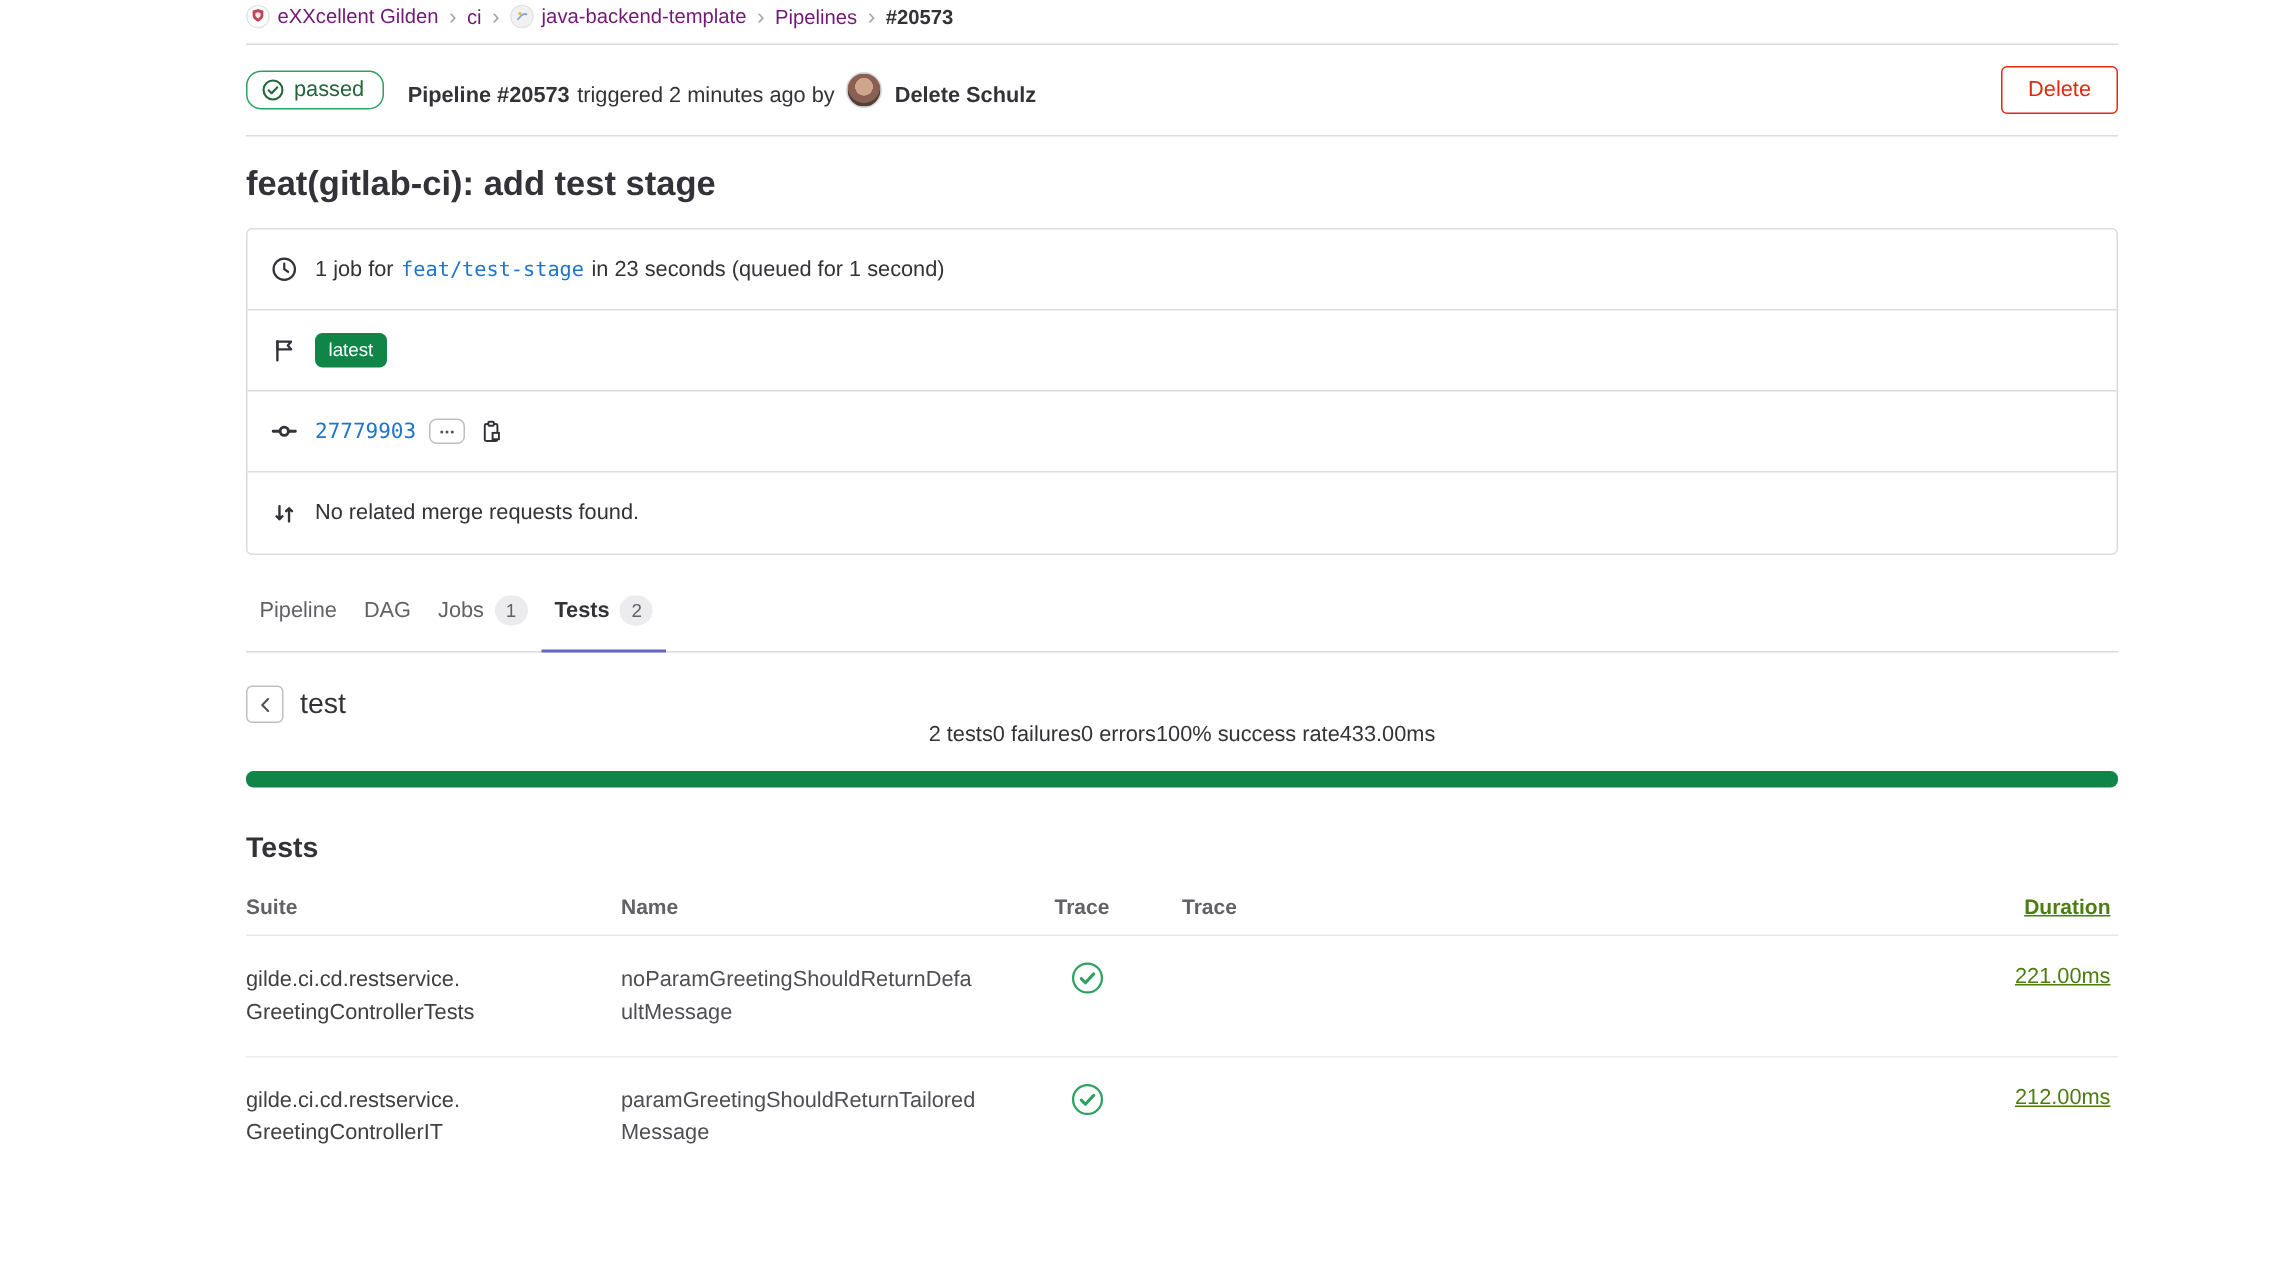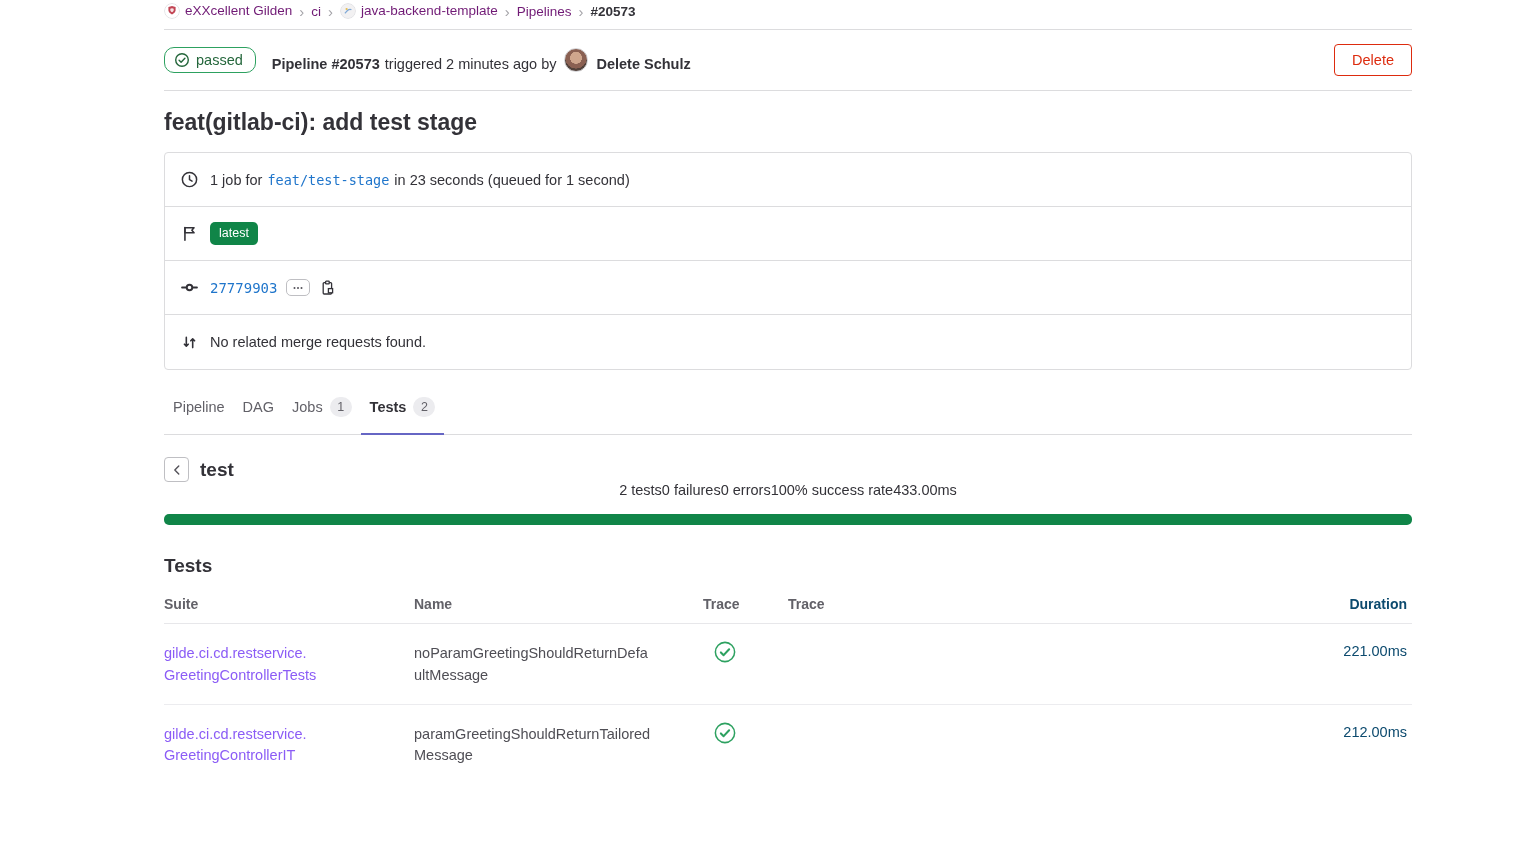--- a/index.html
+++ b/index.html
@@ -39,37 +39,37 @@
 
   
   .tabs { display:flex; margin-top:17px; border-bottom:1px solid #dcdcde; }
   .tab { display:flex; align-items:center; gap:7px; padding:10px 9px 16px; font-size:14.5px; color:#626168; text-decoration:none; border-bottom:2px solid transparent; margin-bottom:-1px; cursor:pointer; }
   .tab.active { color:#333238; font-weight:700; border-bottom-color:var(--tab-indicator); }
   .pill { background:#ececef; color:#626168; font-size:12.5px; font-weight:400; border-radius:10px; padding:1px 7.5px; line-height:1.45; }
 
   
   .suite-header { display:flex; align-items:center; gap:11px; margin-top:22px; }
   .back-btn { width:25px; height:25px; border:1px solid #bfbfc3; border-radius:4px; background:#fff; display:inline-flex; align-items:center; justify-content:center; color:#535158; cursor:pointer; }
-  .suite-name { font-size:19px; font-weight:700; }
+  .suite-name { font-size:19px; font-weight:400; }
 
   
   .stats-row { display:flex; justify-content:center; font-size:14.5px; color:#333238; }
   .progress { margin-top:16px; height:11px; border-radius:5px; background:var(--accent-green); }
 
   
   .tests-heading { font-size:19px; font-weight:700; margin-top:30px; }
   .tests-table { margin-top:6px; }
   .t-row { display:grid; grid-template-columns:250px 289px 85px 1fr 110px; align-items:start; }
   .t-head { font-weight:700; color:#626168; font-size:14px; padding:13px 0 11px; border-bottom:1px solid #e7e7ea; }
   .t-head .t-dur, .t-body .t-dur { text-align:right; padding-right:5px; }
   .t-body { padding:19px 0 17px; border-bottom:1px solid #ececef; font-size:14.5px; }
   .t-body:last-child { border-bottom:none; }
-  .t-suite { color:#8b5cf6; white-space:pre-line; padding-right:30px; line-height:1.5; }
+  .t-suite { color:#404040; white-space:pre-line; padding-right:30px; line-height:1.5; }
   .t-name { color:#4f4e55; white-space:pre-line; padding-right:30px; line-height:1.5; }
-  .t-dur { color:#0c4a6e; }
+  .t-dur { color:#4d7c0f;text-decoration:underline; }
   .status-ico { width:22px; height:22px; margin-left:11px; color:var(--success-icon); margin-top:-2px; }
 </style>
 </head>
 <body>
 
 <div class="container">
 
   <nav class="breadcrumb">
     <a href="#">
       <svg class="avatar-16" viewBox="0 0 16 16">

